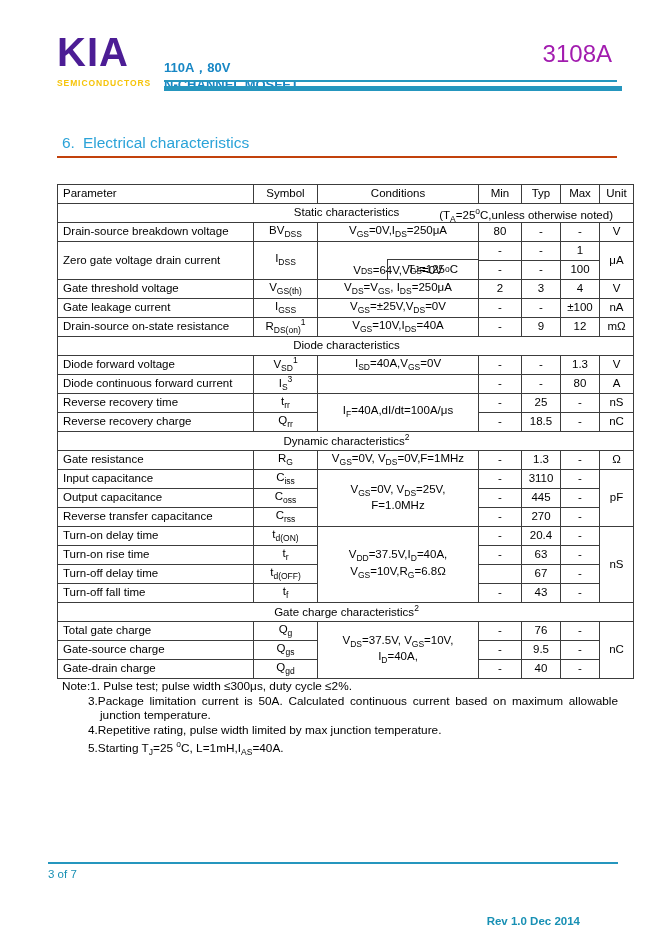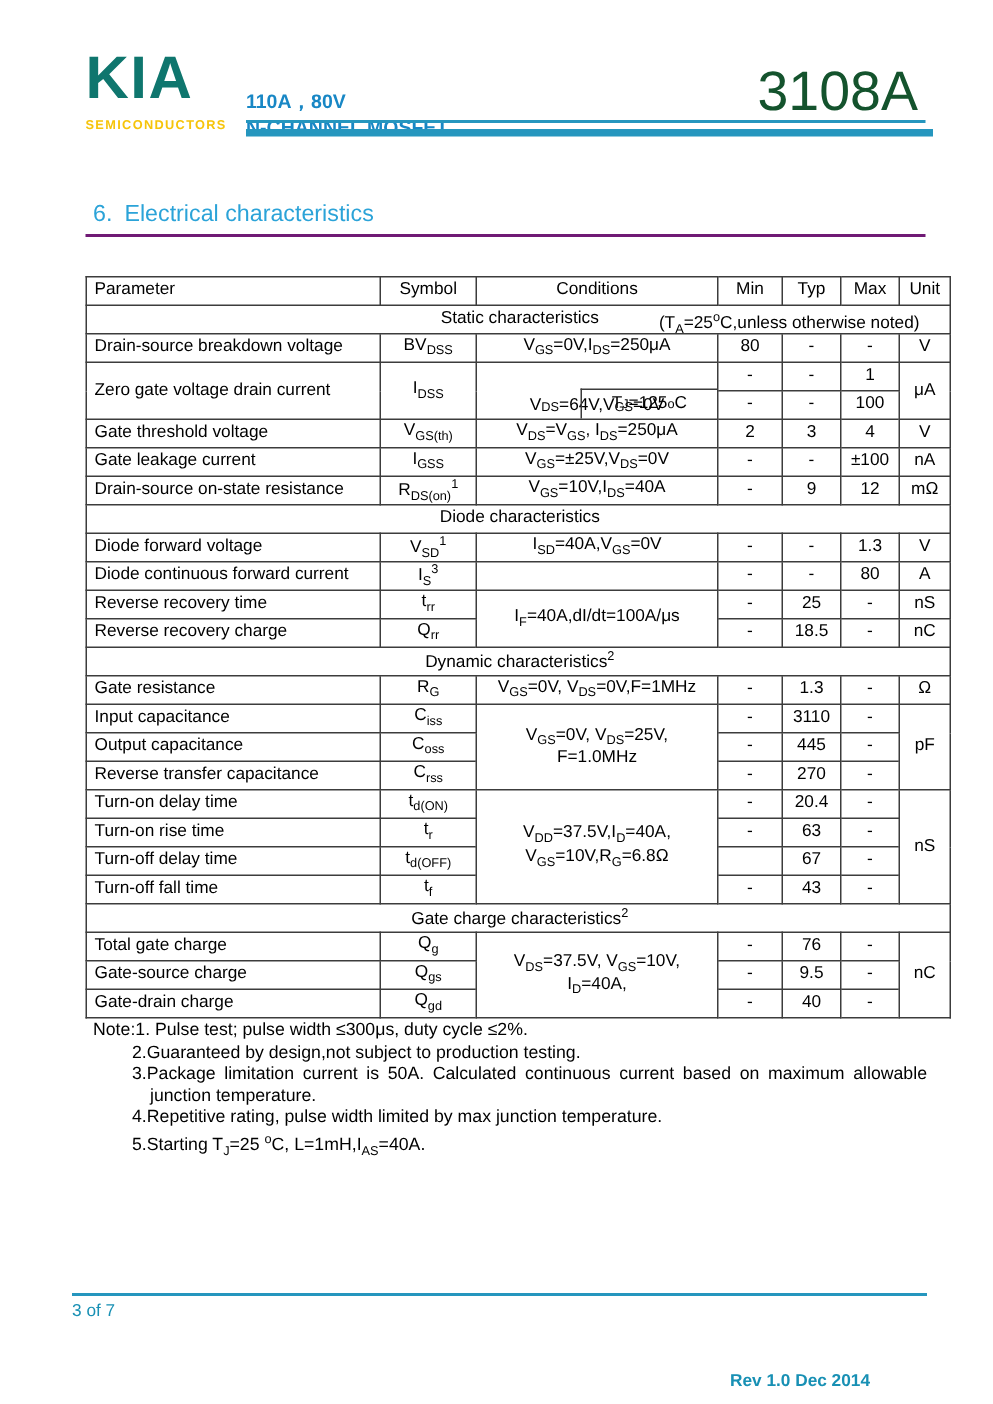--- a/index.html
+++ b/index.html
@@ -1,32 +1,32 @@
 <!DOCTYPE html>
 <html><head>
 <meta charset="utf-8">
 <style>
   html,body { margin:0; padding:0; background:#ffffff; }
   .page { position:relative; width:662px; height:936px; background:#fff;
           font-family:"Liberation Sans", sans-serif; color:#000; overflow:hidden; }
 
   
-  .logo { position:absolute; left:57px; top:32px; color:#0f766e; font-size:40px;
+  .logo { position:absolute; left:57px; top:32px; color:#4c1d95; font-size:40px;
           font-weight:bold; line-height:1; letter-spacing:1px; }
   .logo-sub { position:absolute; left:57px; top:78px; color:#F6C40A; font-size:8.5px;
           font-weight:bold; letter-spacing:0.9px; }
   .device-block { position:absolute; left:164px; top:39px; color:#1887C5;
           font-size:13px; font-weight:bold; line-height:17px;margin-top:20px; }
-  .part-number { position:absolute; right:50px; top:40px; color:#14532d; font-size:37px; }
+  .part-number { position:absolute; right:50px; top:40px; color:#a21caf; font-size:24px; }
   .hline-thin  { position:absolute; left:164px; top:80px; width:453px; height:2px; background:#2596BE; }
   .hline-thick { position:absolute; left:164px; top:86px; width:458px; height:5px; background:#2596BE; }
 
   
   .section-title { position:absolute; left:57px; top:134px; width:560px; box-sizing:border-box;
-          color:#2BA3D8; font-size:15.5px; padding:0 0 4px 5px; border-bottom:2px solid #701a75; }
+          color:#2BA3D8; font-size:15.5px; padding:0 0 4px 5px; border-bottom:2px solid #c2410c; }
   .section-title .num { margin-right:8px; }
   .cond-note { position:absolute; left:57px; top:165px; width:556px; text-align:right; font-size:11.5px;margin-top:41px; }
 
   
   table.etable { position:absolute; left:57px; top:184px; width:576px; border-collapse:collapse;
           table-layout:fixed; font-size:11.5px; }
   .etable th, .etable td { border:1px solid #3c3c3c; height:18px; padding:0 3px;
           line-height:1.15; font-weight:normal; vertical-align:middle; }
   .etable .param, .etable th.param { text-align:left; padding-left:5px; }
   .etable .c { text-align:center; }
@@ -290,21 +290,20 @@
       <td class="c">Q<sub>gd</sub></td>
       <td class="c">-</td>
       <td class="c">40</td>
       <td class="c">-</td>
     </tr>
   </tbody>
     </table>
 
   <div class="notes">
     <div>Note:1. Pulse test; pulse width ≤300μs, duty cycle ≤2%.</div>
-    <div class="note-item">2.Guaranteed by design,not subject to production testing.</div>
     <div class="note-justify">3.Package limitation current is 50A. Calculated continuous current based on maximum allowable junction temperature.</div>
     <div class="note-item">4.Repetitive rating, pulse width limited by max junction temperature.</div>
     <div class="note-item">5.Starting T<sub>J</sub>=25 <sup>o</sup>C, L=1mH,I<sub>AS</sub>=40A.</div>
   </div>
 
   <div class="footer-line"></div>
   <div class="footer-page">3 of 7</div>
   <div class="footer-rev">Rev 1.0 Dec 2014</div>
 
 </div>

